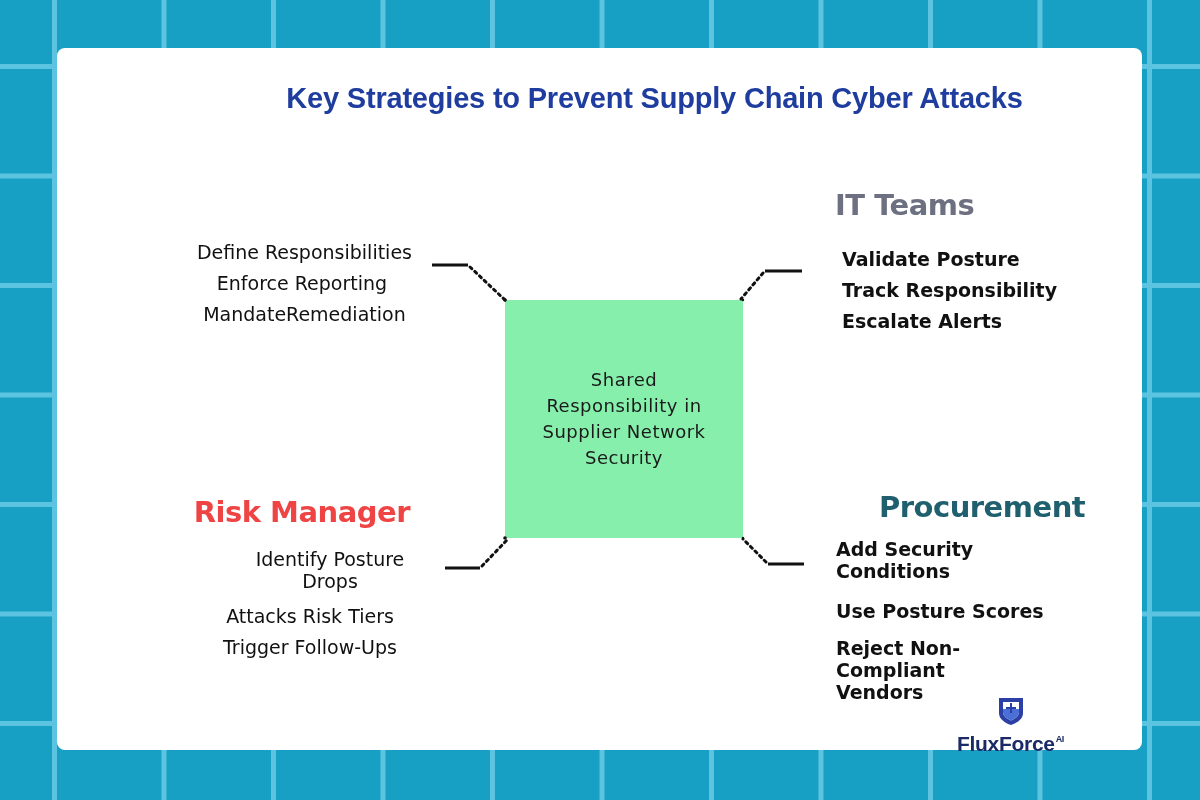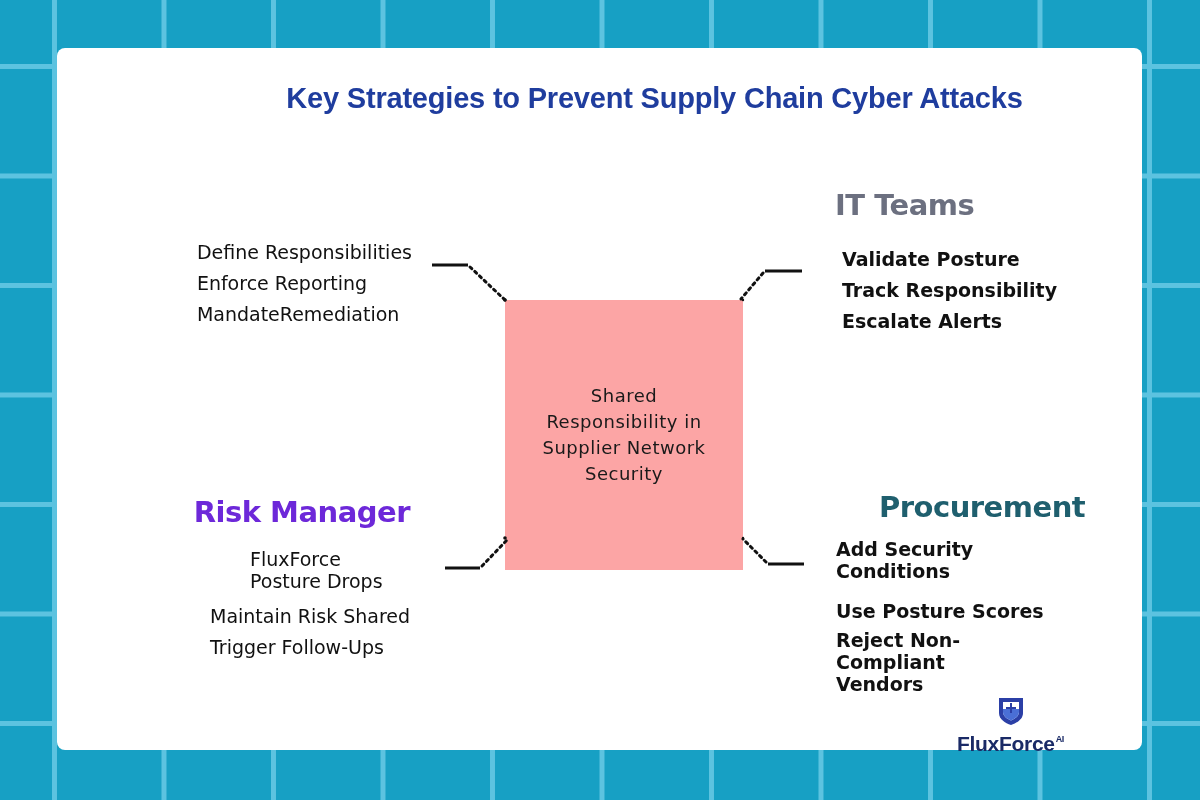--- a/index.html
+++ b/index.html
@@ -41,29 +41,29 @@
       letter-spacing: -0.5px;
     }
     .items {
       position: absolute;
       font-family: "DejaVu Sans", sans-serif;
       font-size: 19px;
       color: #111111;
       line-height: 31px;
     }
     .items .it { display: block; white-space: nowrap; }
-    .items.right-align { text-align: left; }
+    .items.right-align { text-align: center; }
     .items.left-align { text-align: left; font-weight: bold; }
     .items .wrap { white-space: normal; line-height: 22px; margin-bottom: 9px; }
 
     .center-box {
       position: absolute;
       left: 448px; top: 252px;
-      width: 238px; height: 270px;
-      background: #fca5a5;
+      width: 238px; height: 238px;
+      background: #86efac;
       display: flex; align-items: center; justify-content: center;
       text-align: center;
     }
     .center-box span {
       font-family: "DejaVu Sans", sans-serif;
       font-size: 18px;
       color: #1a1a1a;
       line-height: 26px;
       letter-spacing: 0.5px;
       width: 200px;
@@ -98,31 +98,31 @@
     <span class="it">MandateRemediation</span>
   </div>
 
   <div class="heading" style="left: 778px; top: 140px; color:#6c7080;">IT Teams</div>
   <div class="items left-align" style="left: 785px; top: 196px;">
     <span class="it">Validate Posture</span>
     <span class="it">Track Responsibility</span>
     <span class="it">Escalate Alerts</span>
   </div>
 
-  <div class="heading" style="right: 732px; top: 447px; color:#6d28d9;">Risk Manager</div>
+  <div class="heading" style="right: 732px; top: 447px; color:#ef4444;">Risk Manager</div>
   <div class="items right-align" style="right: 732px; top: 500px; width: 200px;">
-    <span class="it wrap" style="padding-left:40px;">FluxForce Posture Drops</span>
-    <span class="it">Maintain Risk Shared</span>
+    <span class="it wrap" style="padding-left:40px;">Identify Posture Drops</span>
+    <span class="it">Attacks Risk Tiers</span>
     <span class="it">Trigger Follow-Ups</span>
   </div>
 
   <div class="heading" style="left: 778px; top: 442px; color:#1f5f6e;margin-left:44px;">Procurement</div>
   <div class="items left-align" style="left: 779px; top: 490px; width: 210px;">
     <span class="it wrap" style="width:140px; margin-bottom:14px;">Add Security Conditions</span>
-    <span class="it" style="margin-bottom:2px;">Use Posture Scores</span>
+    <span class="it" style="margin-bottom:10px;">Use Posture Scores</span>
     <span class="it wrap" style="width:200px;">Reject Non-Compliant Vendors</span>
   </div>
 
   <div class="center-box">
     <span>Shared Responsibility in Supplier Network Security</span>
   </div>
 
   <svg class="connectors" width="1085" height="702">
 
     <line x1="375" y1="217" x2="411" y2="217" stroke="#111" stroke-width="3"></line>

